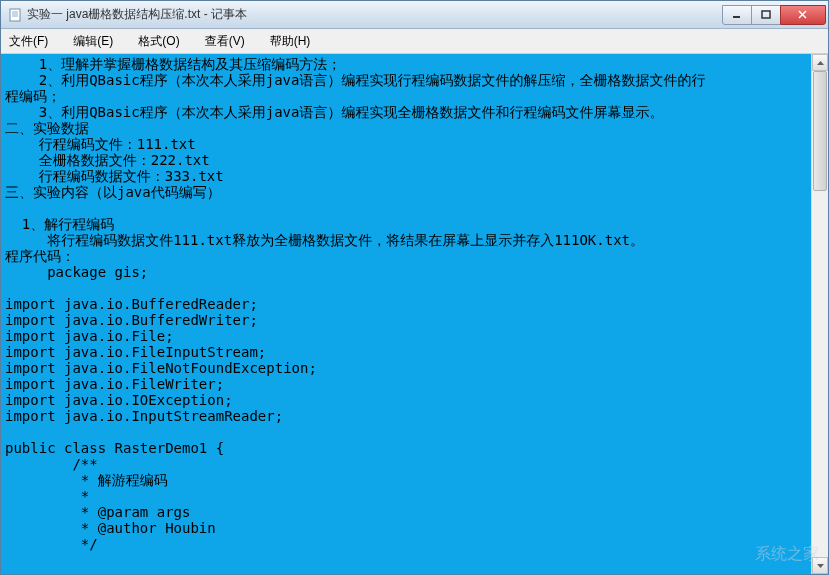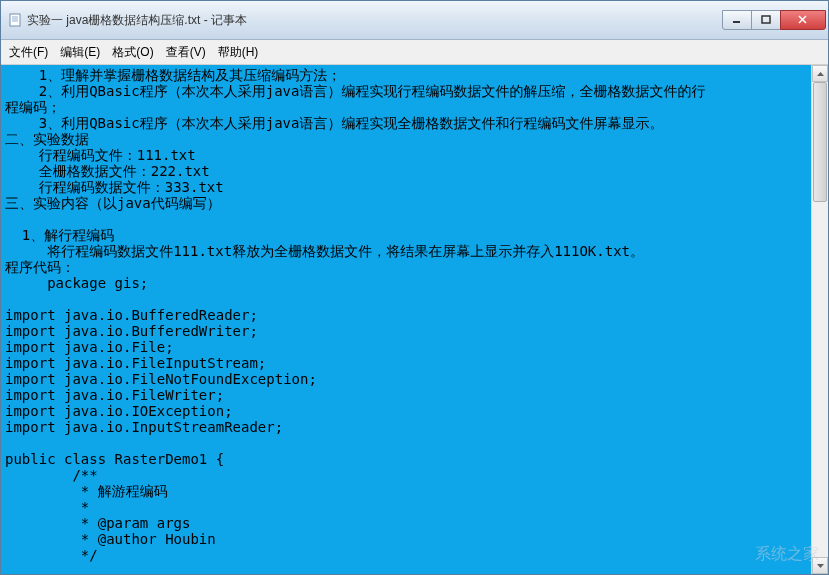--- a/index.html
+++ b/index.html
@@ -14,21 +14,21 @@
     }
     .window {
       width: 829px;
       height: 575px;
       border: 1px solid #5a7fa0;
       display: flex;
       flex-direction: column;
       background: #fff;
     }
     .titlebar {
-      height: 39px;
+      height: 28px;
       background: linear-gradient(to bottom, #f0f5fa 0%, #d8e4f0 50%, #c8d8ea 100%);
       display: flex;
       align-items: center;
       padding: 0 0 0 6px;
       border-bottom: 1px solid #a0b4c8;
     }
     .titlebar-icon {
       width: 16px;
       height: 16px;
       margin-right: 4px;
@@ -65,20 +65,21 @@
       border-radius: 0 0 3px 0;
     }
     .win-btn svg { display: block; }
     .menubar {
       height: 20px;
       background: #f0f0f0;
       border-bottom: 1px solid #d0d0d0;
       display: flex;
       align-items: center;
       padding: 12px 2px;
+      gap: 13px;
     }
     .menu-item {
       padding: 2px 6px;
       font-size: 12px;
       cursor: pointer;
     }
     .content-wrap {
       flex: 1;
       display: flex;
       overflow: hidden;

